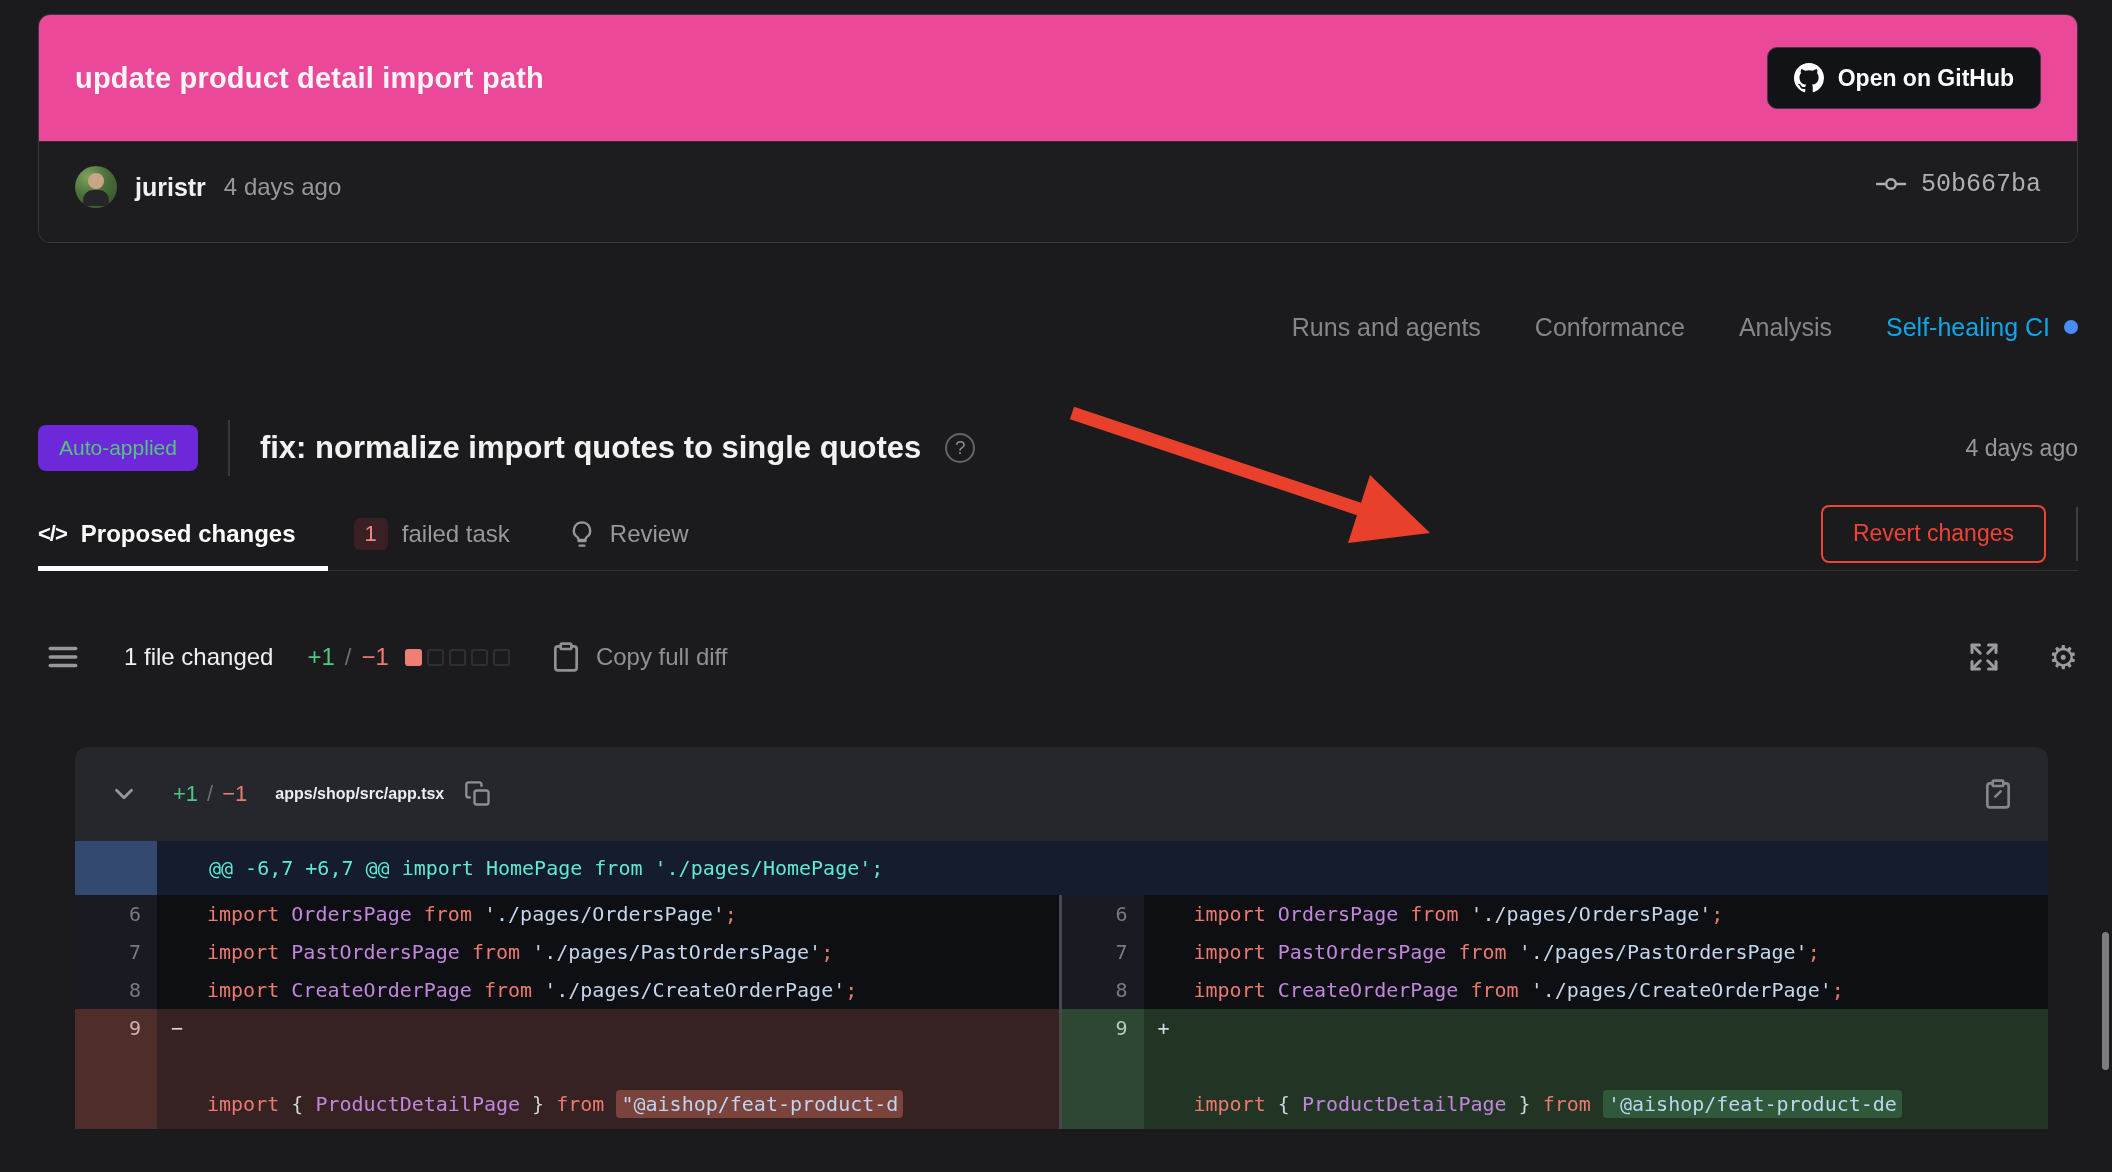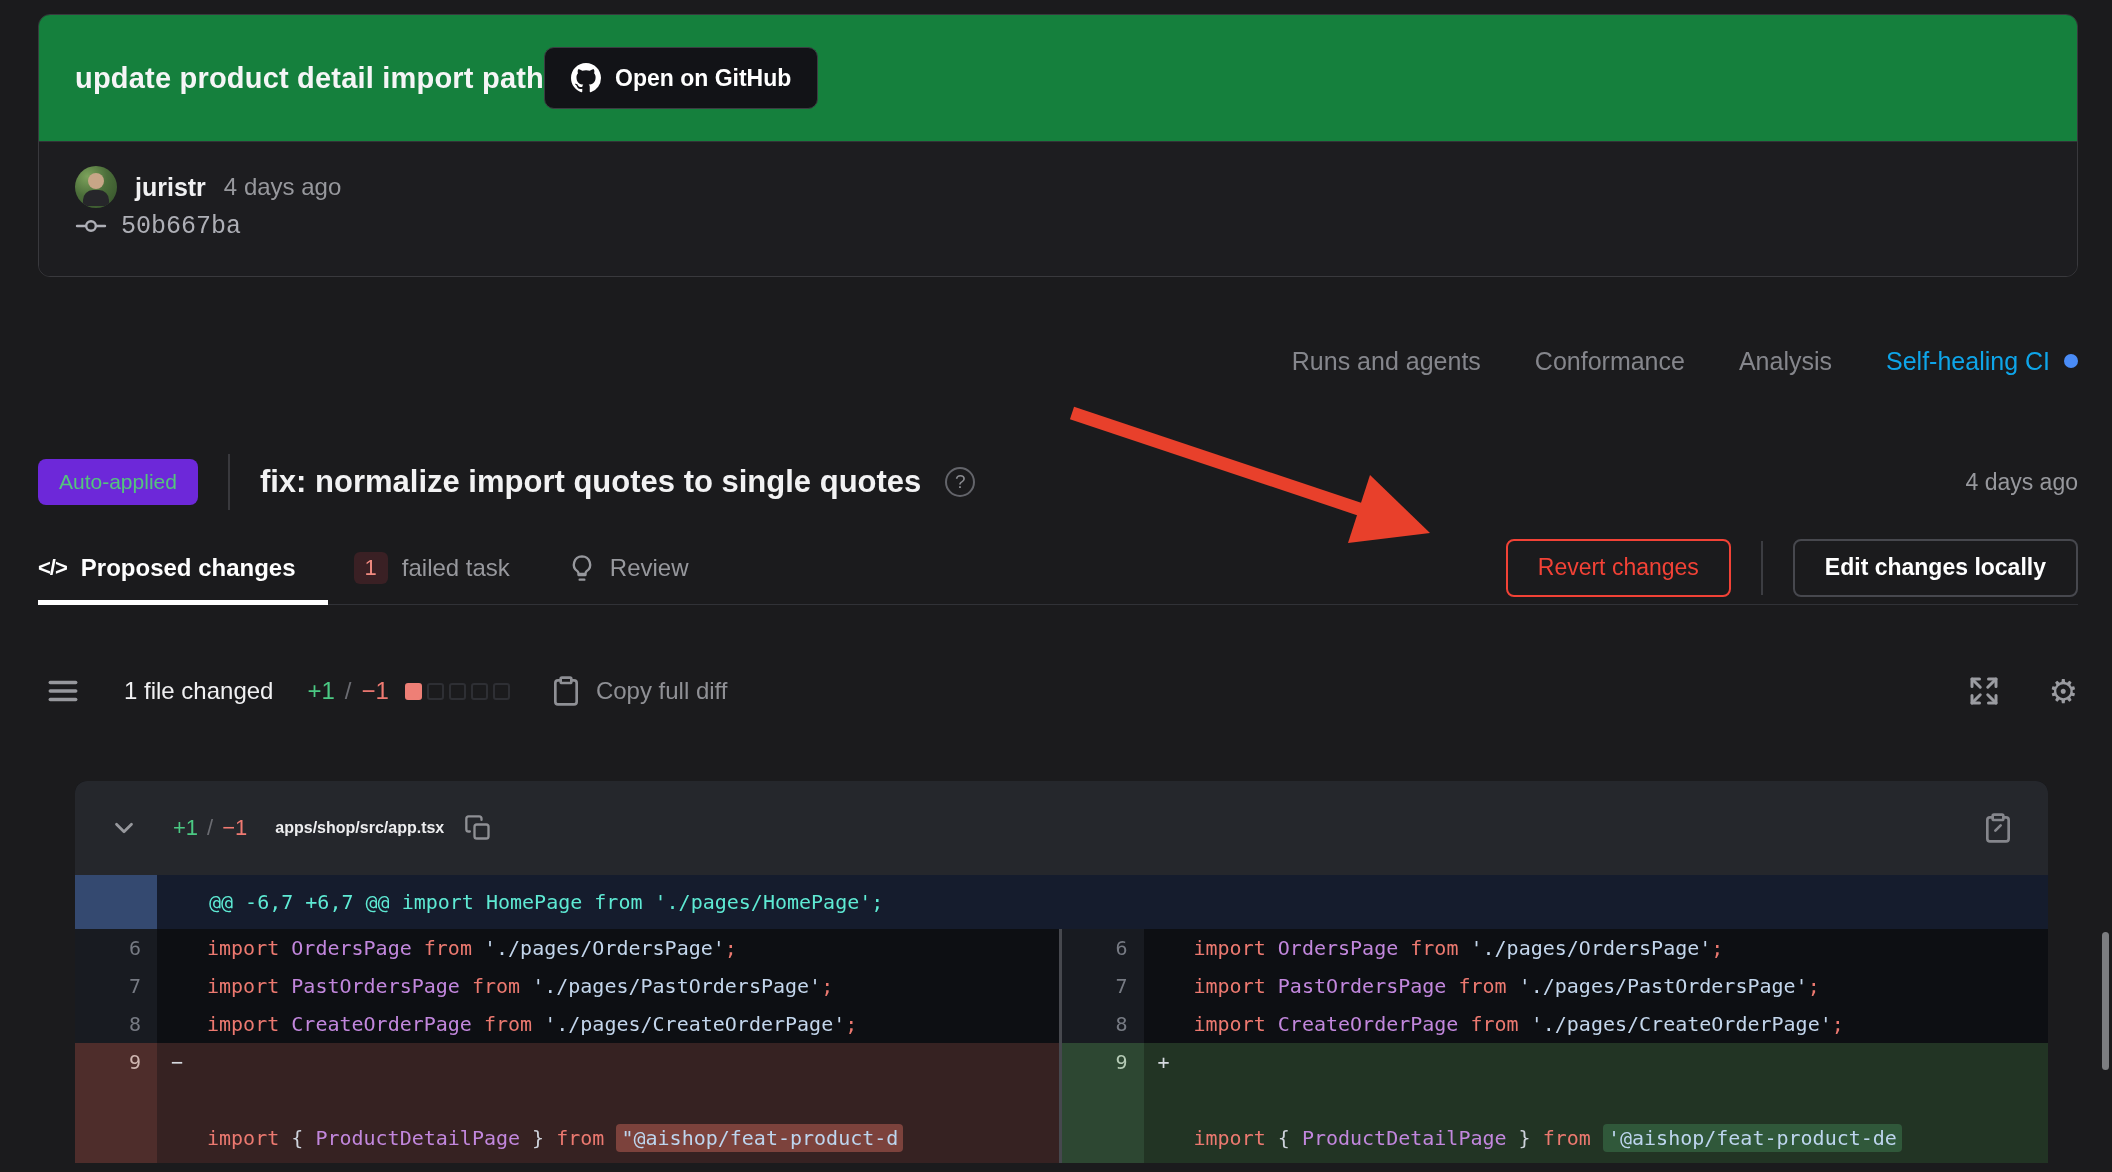--- a/index.html
+++ b/index.html
@@ -10,25 +10,25 @@
     font-family:"Liberation Sans", sans-serif;
     color:#fff;
     position:relative;
     overflow:hidden;
   }
   svg { display:block; }
   .ic { stroke:#97989d; fill:none; stroke-width:2; stroke-linecap:round; stroke-linejoin:round; }
 
   
   .top-card { margin:14px 34px 0 38px; border:1px solid #39393d; border-radius:12px; overflow:hidden; }
-  .tc-head { background:#15803d; height:126px; padding:0 36px; display:flex; align-items:center; }
+  .tc-head { background:#ec4899; height:126px; padding:0 36px; display:flex; align-items:center; justify-content:space-between; }
   .tc-title { font-size:29px; font-weight:bold; color:#f5f5f6; letter-spacing:.2px; }
   .gh-btn { display:flex; align-items:center; gap:14px; background:#121317; border:1px solid #3c3d42;
             border-radius:10px; height:62px; padding:0 26px; font-size:23px; font-weight:bold; color:#fff; cursor:pointer; }
-  .tc-meta { background:#1d1d20; border-top:1px solid #323236; padding:24px 36px 34px; display:flex; justify-content:space-between;flex-direction:column; }
+  .tc-meta { background:#1d1d20; border-top:1px solid #323236; padding:24px 36px 34px; display:flex; justify-content:space-between; }
   .author { display:flex; align-items:center; gap:18px; }
   .avatar { width:42px; height:42px; border-radius:50%; position:relative; overflow:hidden;
             background:radial-gradient(circle at 30% 25%, #7da35c 0%, #4c6e3a 45%, #33502a 100%); }
   .avatar:before { content:""; position:absolute; left:13px; top:7px; width:16px; height:16px; border-radius:50%; background:#c7a687; }
   .avatar:after  { content:""; position:absolute; left:8px; top:24px; width:26px; height:16px; border-radius:10px 10px 0 0; background:#26262a; }
   .author-name { font-size:25px; font-weight:bold; color:#f0f0f2; }
   .author-time { font-size:24px; color:#97989d; }
   .meta-right { display:flex; gap:52px; align-items:flex-start; padding-top:2px; }
   .commit { display:flex; align-items:center; gap:14px; }
   .sha { font-family:Liberation Mono, monospace; font-size:25px; color:#aeafb6; }
@@ -184,21 +184,20 @@
           <path d="M10 22h4"></path>
           <path d="M12 2a7 7 0 0 0-4 12.7c.6.5 1 1.4 1 2.3h6c0-.9.4-1.8 1-2.3A7 7 0 0 0 12 2z"></path>
         </svg>
     </span>
     <span>Review</span>
   </span>
   <span class="underline"></span>
   <div class="tab-actions">
     <button class="btn btn-revert">Revert changes</button>
     <span class="btn-div"></span>
-    <button class="btn btn-edit">Edit changes locally</button>
   </div>
 </div>
 
 <div class="toolbar">
   <span>
     <svg class="ic" width="34" height="34" viewBox="0 0 24 24" style="stroke-width:2.4">
         <line x1="3" y1="6" x2="21" y2="6"></line>
         <line x1="3" y1="12" x2="21" y2="12"></line>
         <line x1="3" y1="18" x2="21" y2="18"></line>
       </svg>

